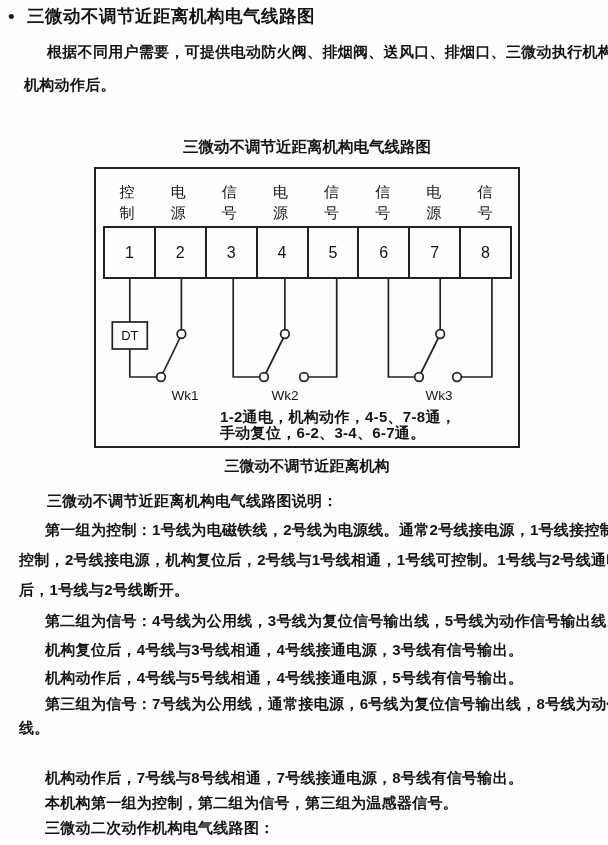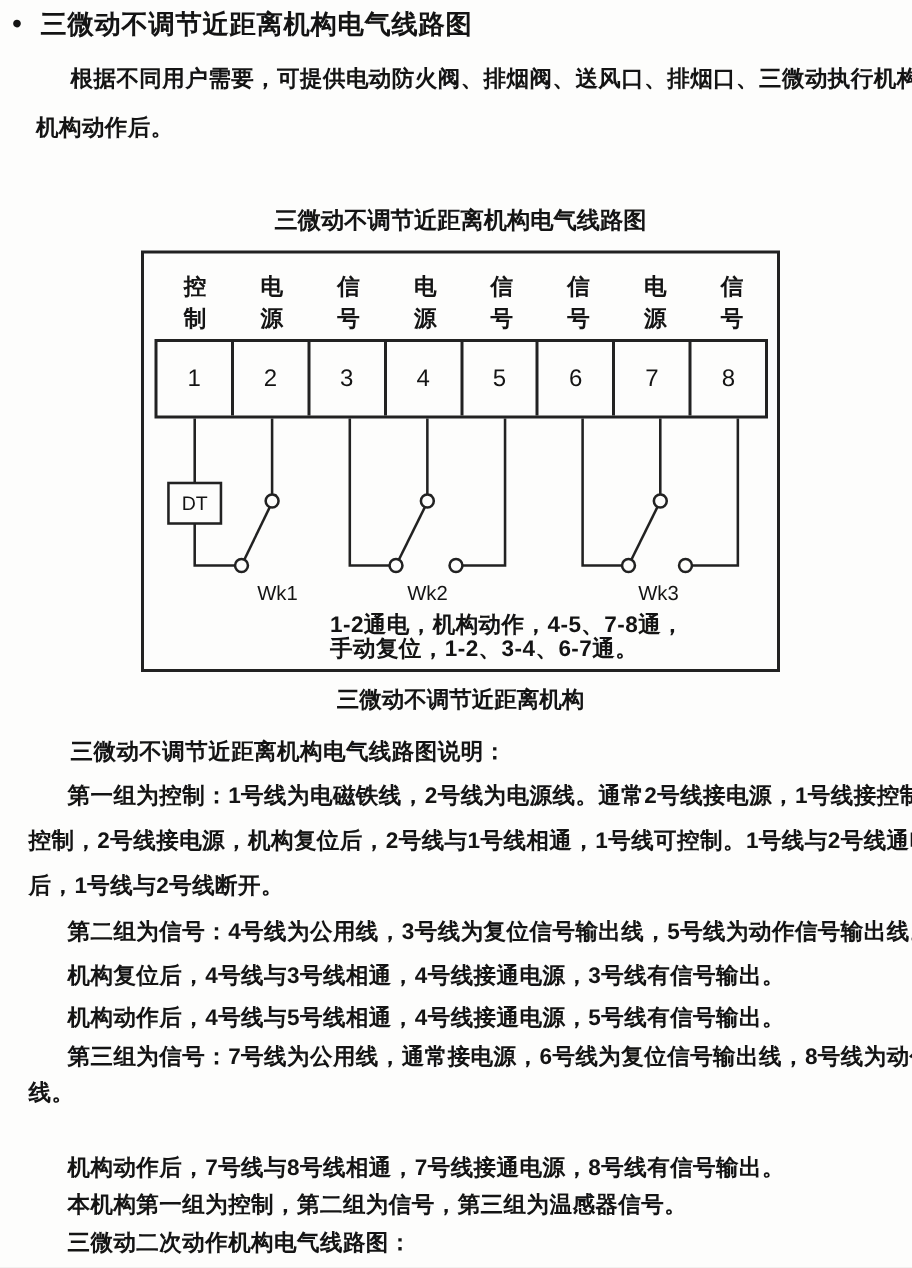--- a/index.html
+++ b/index.html
@@ -16,22 +16,22 @@
   .fig-caption { font-size:15px; font-weight:bold; text-align:center; }
 
   
   .diag {
     position:absolute; left:94px; top:167px; width:422px; height:277px;
     border:2px solid #222; background:#fdfdfc;
   }
   .labels { position:absolute; left:7px; top:13px; width:409px; display:flex; }
   .lab-slot { flex:1; display:flex; justify-content:center; }
   .vlab {
-    width:18px; font-size:15px; font-weight:bold; line-height:20.5px;
-    text-align:right; word-break:break-all;
+    width:18px; font-size:15px; font-weight:normal; line-height:20.5px;
+    text-align:left; word-break:break-all;
   }
   .cells {
     position:absolute; left:7px; top:57px; width:405px;
     display:flex; border:2px solid #222; background:#fdfdfc;
   }
   .cell {
     flex:1; height:49px; border-left:2px solid #222;
     display:flex; align-items:center; justify-content:center; font-size:16px;
   }
   .cell:first-child { border-left:none; }
@@ -129,21 +129,21 @@
       </g>
       <g font-family="Liberation Sans, sans-serif" fill="#141414">
         <text x="33.8" y="171" font-size="13" text-anchor="middle">DT</text>
         <text x="89" y="231" font-size="13.5" text-anchor="middle">Wk1</text>
         <text x="189" y="231" font-size="13.5" text-anchor="middle">Wk2</text>
         <text x="343" y="231" font-size="13.5" text-anchor="middle">Wk3</text>
       </g>
     </svg>
 
     <div class="abs note" style="left:124px; top:240px;">1-2通电，机构动作，4-5、7-8通，</div>
-    <div class="abs note" style="left:124px; top:256px;">手动复位，1-2、3-4、6-7通。</div>
+    <div class="abs note" style="left:124px; top:256px;">手动复位，6-2、3-4、6-7通。</div>
   </div>
 
   <div class="abs body15" style="left:47px; top:492px;">三微动不调节近距离机构电气线路图说明：</div>
 
   <div class="abs fig-caption" style="left:94px; top:457px; width:426px;">三微动不调节近距离机构</div>
   <div class="abs body15" style="left:45px; top:521px;">第一组为控制：1号线为电磁铁线，2号线为电源线。通常2号线接电源，1号线接控制。1号线接</div>
   <div class="abs body15" style="left:19px; top:551px;">控制，2号线接电源，机构复位后，2号线与1号线相通，1号线可控制。1号线与2号线通电，机构动作</div>
   <div class="abs body15" style="left:19px; top:581px;">后，1号线与2号线断开。</div>
   <div class="abs body15" style="left:45px; top:612px;">第二组为信号：4号线为公用线，3号线为复位信号输出线，5号线为动作信号输出线。</div>
   <div class="abs body15" style="left:45px; top:641px;">机构复位后，4号线与3号线相通，4号线接通电源，3号线有信号输出。</div>

